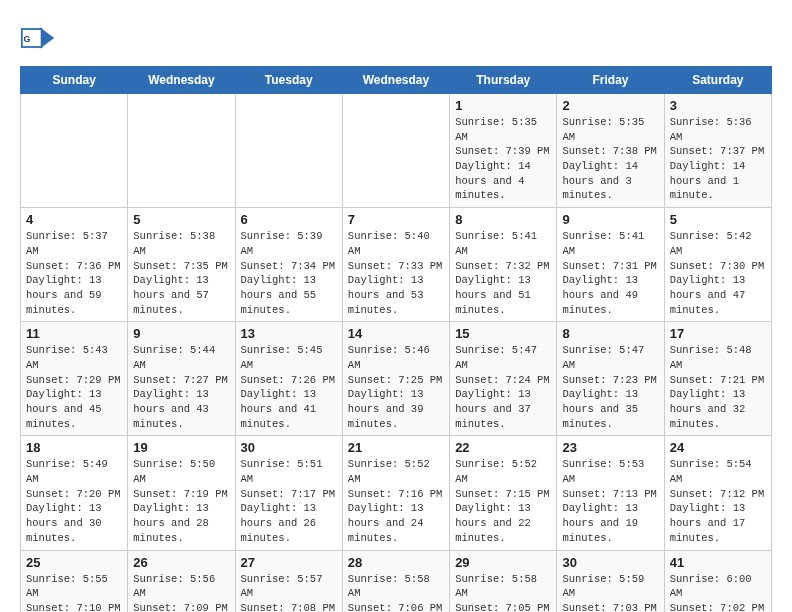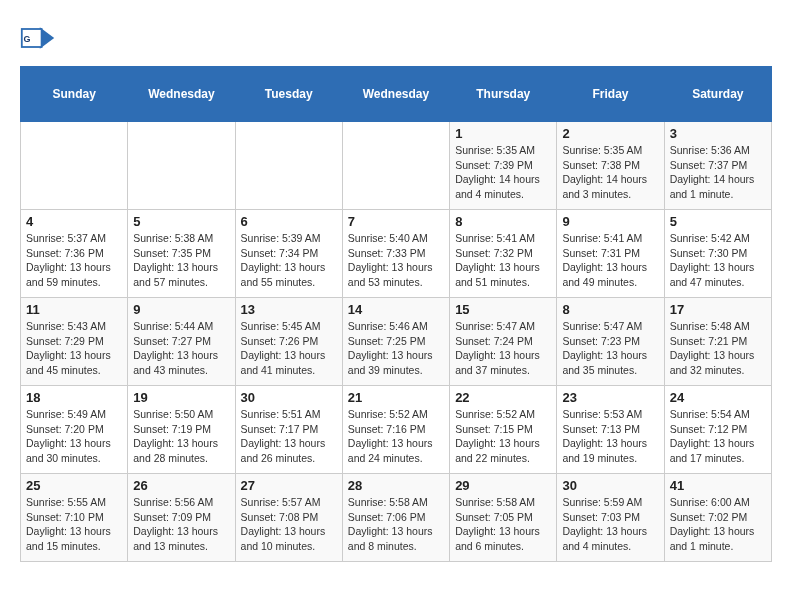--- a/index.html
+++ b/index.html
@@ -46,21 +46,21 @@
     }
     table {
       width: 100%;
       border-collapse: collapse;
       font-size: 11px;
     }
     thead th {
       background: #2e6db4;
       color: #fff;
       text-align: center;
-      padding: 20px 4px;
+      padding: 6px 4px;
       font-size: 12px;
       border: 1px solid #2e6db4;
     }
     tbody td {
       border: 1px solid #ccc;
       vertical-align: top;
       padding: 4px 5px;
       width: calc(100% / 7);
       height: 88px;
     }
@@ -74,20 +74,21 @@
       font-weight: bold;
       font-size: 13px;
       color: #222;
       display: block;
       margin-bottom: 2px;
     }
     .day-info {
       font-size: 10.5px;
       color: #333;
       line-height: 1.4;
+      font-family: Liberation Mono, monospace;
     }
     .empty-cell {
       background: #fff !important;
     }
   </style>
 </head>
 <body>
 
 <div class="header">
   <div class="logo">

